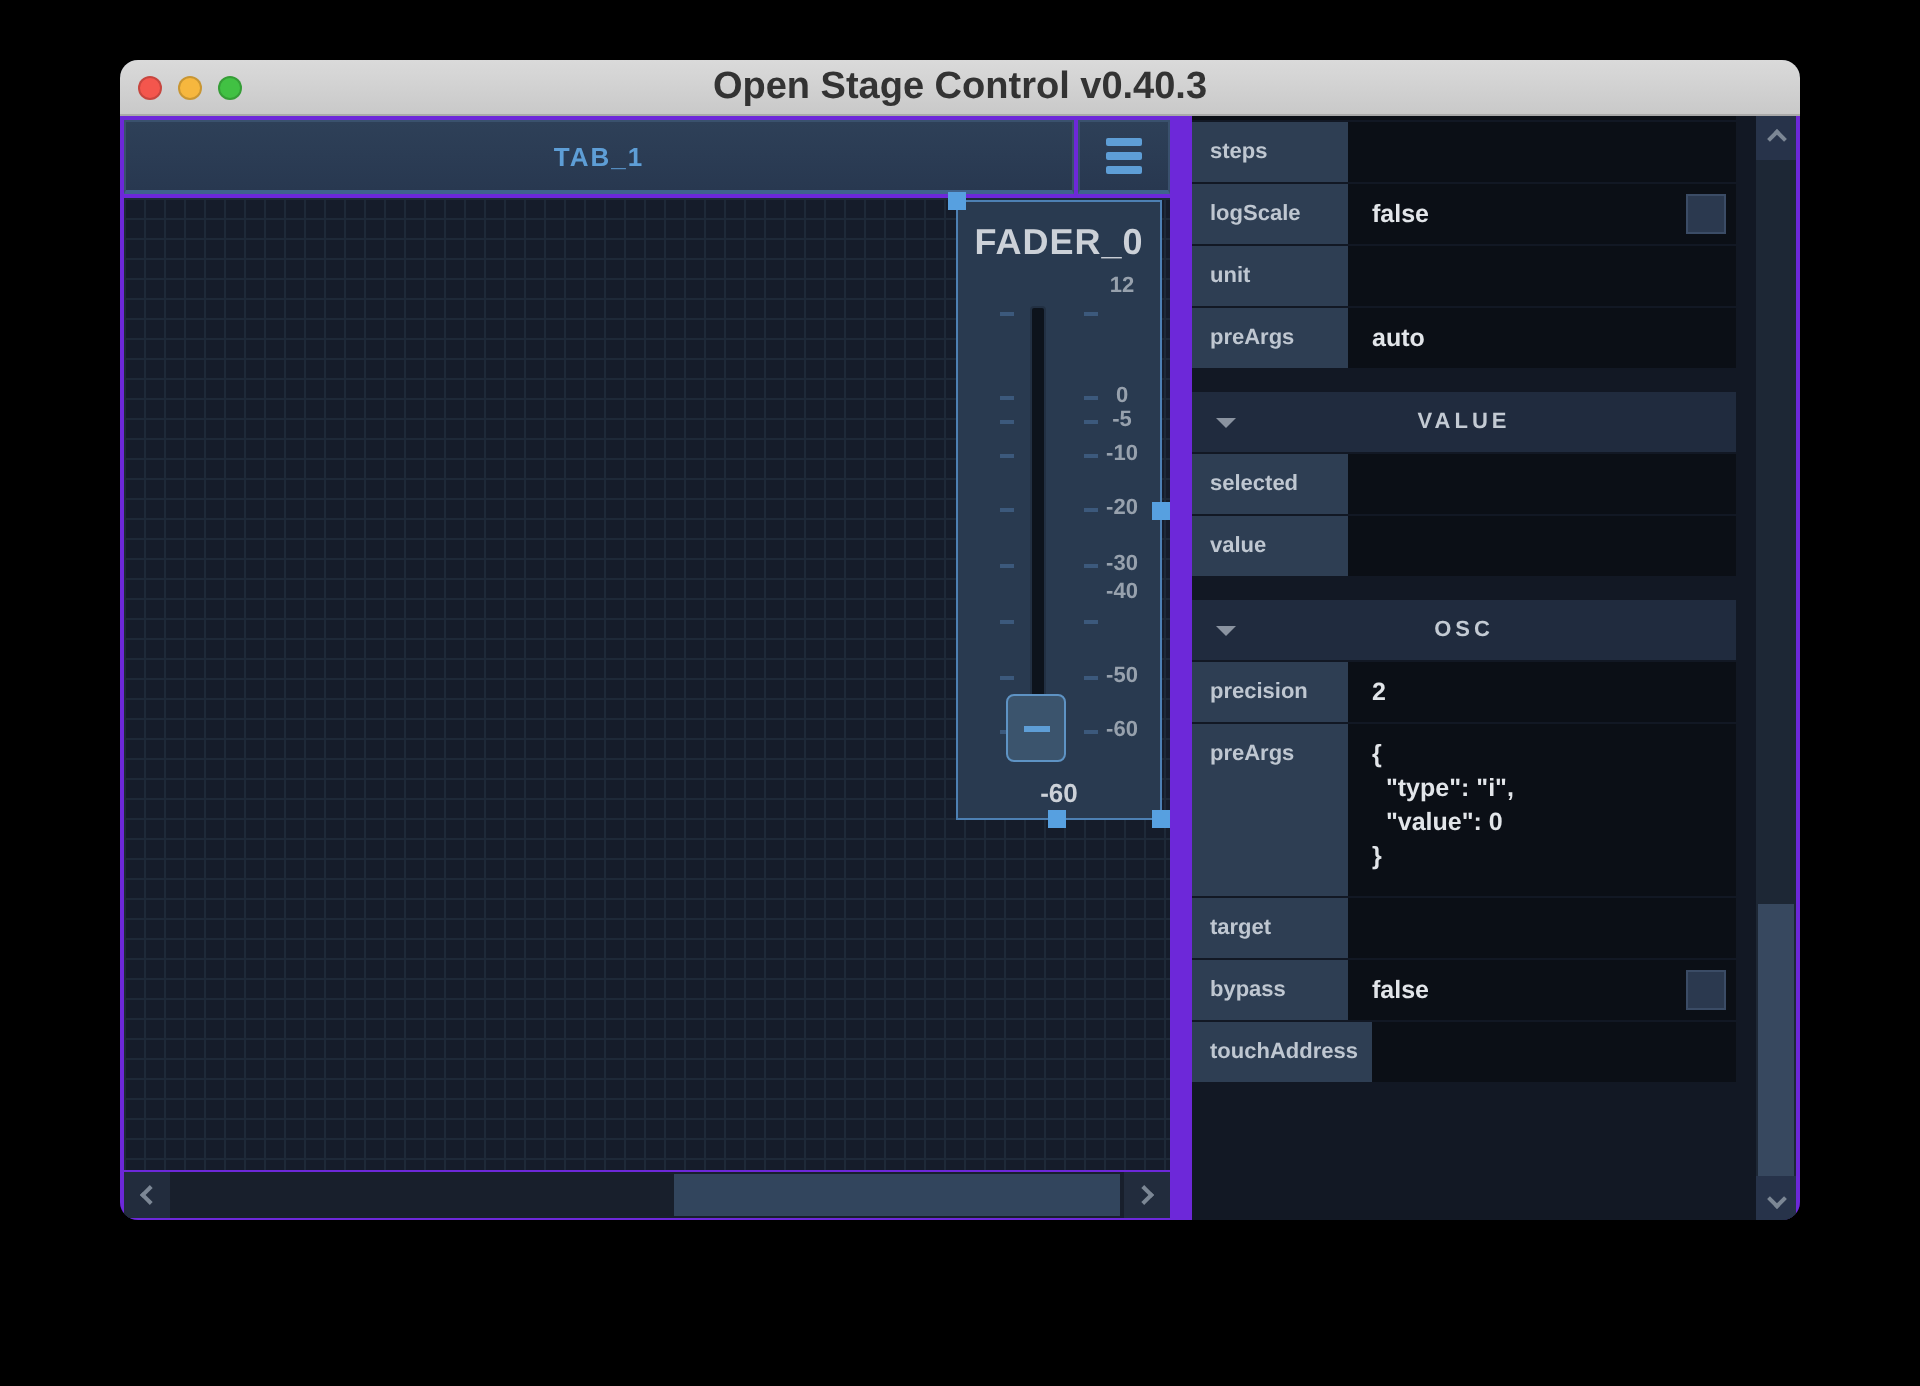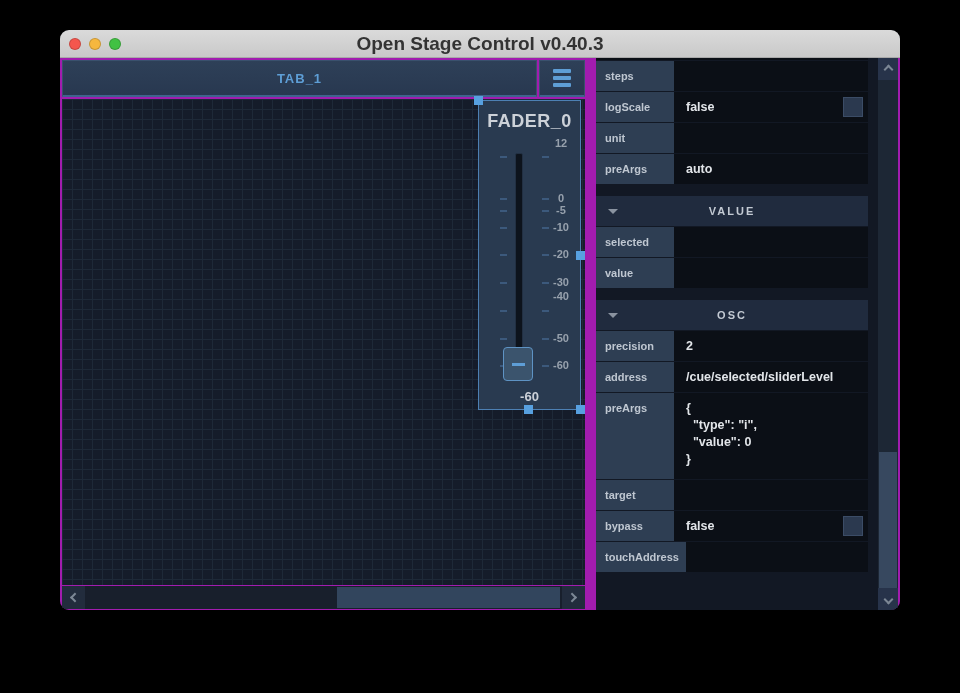--- a/index.html
+++ b/index.html
@@ -12,21 +12,21 @@
             border-radius:9px; overflow:hidden; background:#0e141f;
             box-shadow:0 18px 40px rgba(0,0,0,.7); }
   .titlebar { position:absolute; left:0; top:0; width:100%; height:28px;
               background:linear-gradient(#dadada,#c9c9c9);
               border-bottom:1px solid #a9a9a9; }
   .title { position:absolute; left:0; right:0; top:0; height:28px; line-height:28px;
            text-align:center; font-size:19px; font-weight:600; color:#333; }
   .lights { position:absolute; left:9px; top:8px; display:flex; gap:8px; }
   .light { width:12px; height:12px; border-radius:50%; border:1px solid rgba(0,0,0,.18); }
 
-  .content { position:absolute; left:0; top:28px; width:840px; height:552px; background:#a21caf;padding-left:24px; }
+  .content { position:absolute; left:0; top:28px; width:840px; height:552px; background:#6d28d9;padding-left:24px; }
 
   
   .tabstrip { position:absolute; left:2px; top:2px; width:475px; height:37px;
               background:linear-gradient(#2e4058,#283850);
               border:1px solid #3a516d; border-bottom:2px solid #40638d; }
   .tablabel { width:100%; height:100%; display:flex; align-items:center; justify-content:center;
               color:#5e9ed6; font-size:13px; font-weight:bold; letter-spacing:1px; }
   .menubox { position:absolute; left:479px; top:2px; width:46px; height:37px;
              background:linear-gradient(#2e4058,#283850);
              border:1px solid #3a516d; border-bottom:2px solid #40638d;
@@ -221,24 +221,20 @@
               <div class="pvalue"></div>
             </div>
             <div class="pheader">
               <span class="tri"></span>
               <span>OSC</span>
             </div>
             <div class="prow">
               <div class="plabel">precision</div>
               <div class="pvalue">2</div>
             </div>
-            <div class="prow">
-              <div class="plabel">address</div>
-              <div class="pvalue">/cue/selected/sliderLevel</div>
-            </div>
             <div class="prow tall">
               <div class="plabel">preArgs</div>
               <div class="pvalue">{
   "type": "i",
   "value": 0
 }</div>
             </div>
             <div class="prow">
               <div class="plabel">target</div>
               <div class="pvalue"></div>

